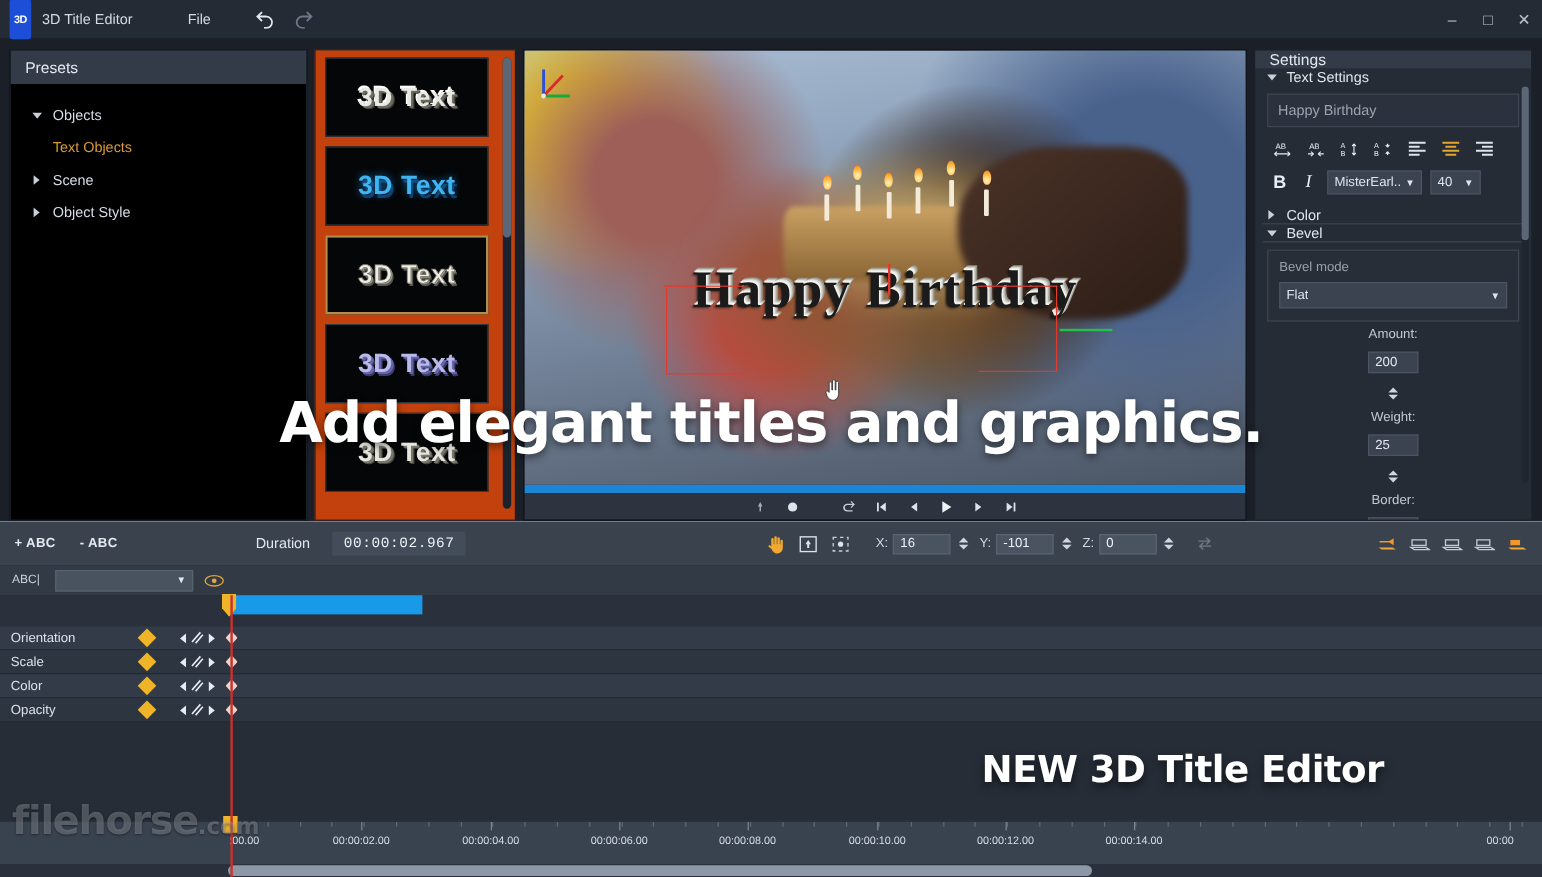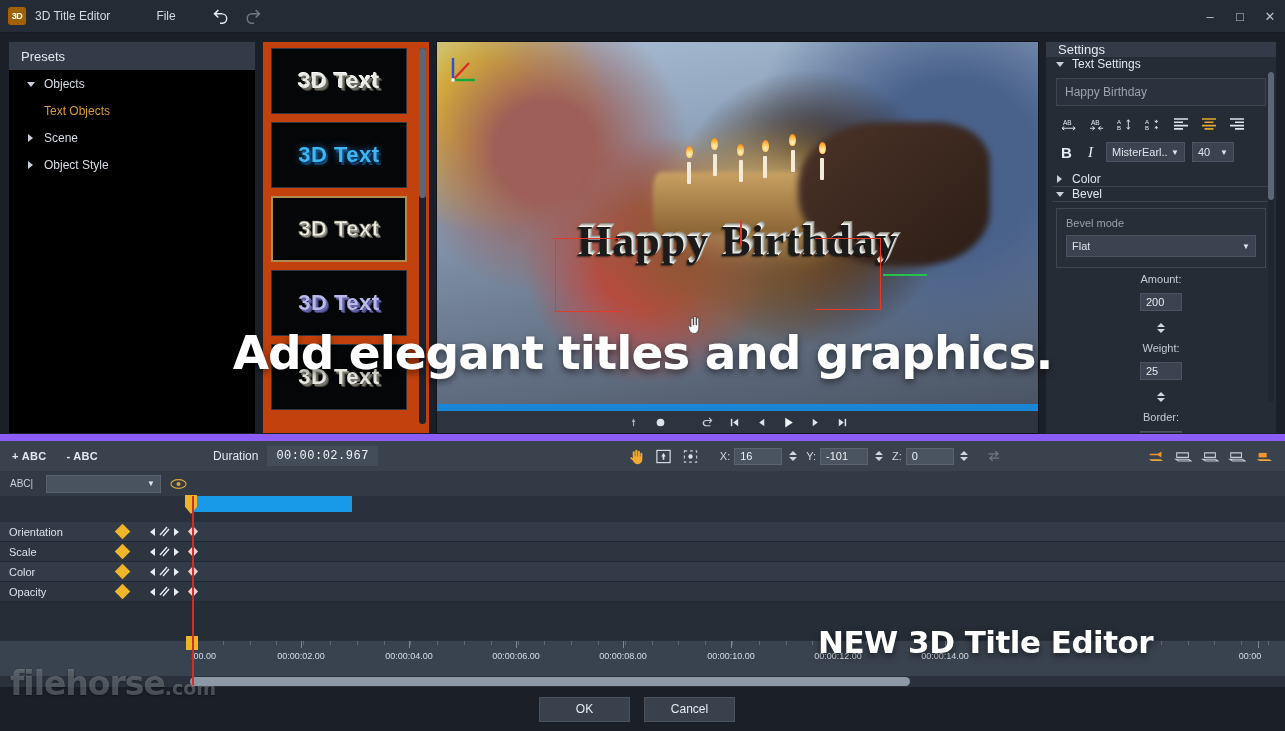--- a/index.html
+++ b/index.html
@@ -18,21 +18,21 @@
   }
 
   
   .titlebar {
     height:33px; background:#242b35;
     display:flex; align-items:center; gap:0;
     padding:0 0 0 8px; flex:0 0 33px;
     border-bottom:1px solid #171c23;
   }
   .app-badge {
-    width:18px;height:18px;border-radius:3px;background:#a16207;
+    width:18px;height:34px;border-radius:3px;background:#1d4ed8;
     color:#fff;font-size:9px;font-weight:bold;
     display:flex;align-items:center;justify-content:center;
     margin-right:9px;letter-spacing:-0.5px;
   }
   .app-title { font-size:12px; color:#d3dae3; margin-right:38px; }
   .menu-item { font-size:12px; color:#d3dae3; padding:4px 8px; cursor:default;}
   .tb-icons { display:flex; align-items:center; gap:14px; margin-left:26px; }
   .arrow-ico { width:20px; height:16px; display:block; }
   .win-ctrls { margin-left:auto; display:flex; height:33px; }
   .win-btn {
@@ -51,21 +51,21 @@
   .presets {
     width:248px; flex:0 0 248px; margin:8px 0 0 8px;
     background:#000000; display:flex; flex-direction:column;
     border:1px solid #1b212a;
   }
   .panel-head {
     height:28px; background:#32post; background:#323b47;
     display:flex;align-items:center;padding:0 12px;
     font-size:13px;color:#e2e8ef;
   }
-  .tree { padding:0 0 0 0; font-size:12px; }
+  .tree { padding:12px 0 0 0; font-size:12px; }
   .tree-row {
     display:flex;align-items:center;height:27px;padding-left:18px;gap:9px;cursor:default;
   }
   .caret { width:8px;height:8px;display:inline-block;position:relative;flex:0 0 8px;}
   .caret.down::before{
     content:"";position:absolute;top:2px;left:0;
     border-left:4px solid transparent;border-right:4px solid transparent;
     border-top:5px solid #c8d0db;
   }
   .caret.right::before{
@@ -230,24 +230,24 @@
   .settings-scroll {
     position:absolute; right:2px; top:30px; width:6px; height:330px; background:#20262f;border-radius:3px;
   }
   .settings-scroll i{position:absolute;left:0;top:0;width:6px;height:128px;background:#5b6676;border-radius:3px;display:block;}
 
   
   .bottom { flex:0 0 297px; display:flex; flex-direction:column; background:#1b2028; }
   .tl-toolbar {
     height:37px; flex:0 0 37px; background:#3a424e;
     display:flex; align-items:center; padding:0 12px; gap:0;
-    border-top:7px solid #8b5cf6;
+    border-top:1px solid #8b5cf6;
   }
   .abc-btn { font-size:11px;font-weight:bold;color:#e4eaf1;margin-right:20px;letter-spacing:.3px;}
-  .dur-lbl { font-size:12px; color:#e0e7ef; margin-left:95px; margin-right:9px;}
+  .dur-lbl { font-size:12px; color:#e0e7ef; margin-left:95px; margin-right:19px;}
   .dur-val {
     background:#434c59; padding:3px 9px; font-size:12px; color:#eef2f7;
     font-family:"Liberation Mono", monospace; letter-spacing:0.5px;
   }
   .tool-grp { display:flex; align-items:center; gap:9px; margin-left:250px; }
   .t-icon { width:18px;height:18px;display:flex;align-items:center;justify-content:center;}
   .coord { display:flex; align-items:center; gap:4px; margin-left:7px; }
   .coord .cl { font-size:11px; color:#cfd7e1; }
   .coord .cbox {
     width:48px;height:17px;background:#4a5360;border:1px solid #5a6370;
@@ -866,24 +866,20 @@
           <div class="tick" style="left: 945px;"></div>
           <div class="rl" style="left: 945px;">00:00:14.00</div>
           <div class="tick" style="left: 1258px;"></div>
           <div class="rl" style="left: 1258px; transform: translateX(-85%);">00:00</div>
         </div>
       <div class="scrollbar-h">
           <i></i>
         </div>
     </div>
 
-    <div class="footer">
-      <div class="fbtn">OK</div>
-      <div class="fbtn">Cancel</div>
-    </div>
   </div>
 </div>
 
 <div class="wm">
   <span>filehorse</span><span class="dot">.com</span>
 </div>
 <div class="caption-main">Add elegant titles and graphics.</div>
 <div class="caption-sub">NEW 3D Title Editor</div>
 
 </body></html>

